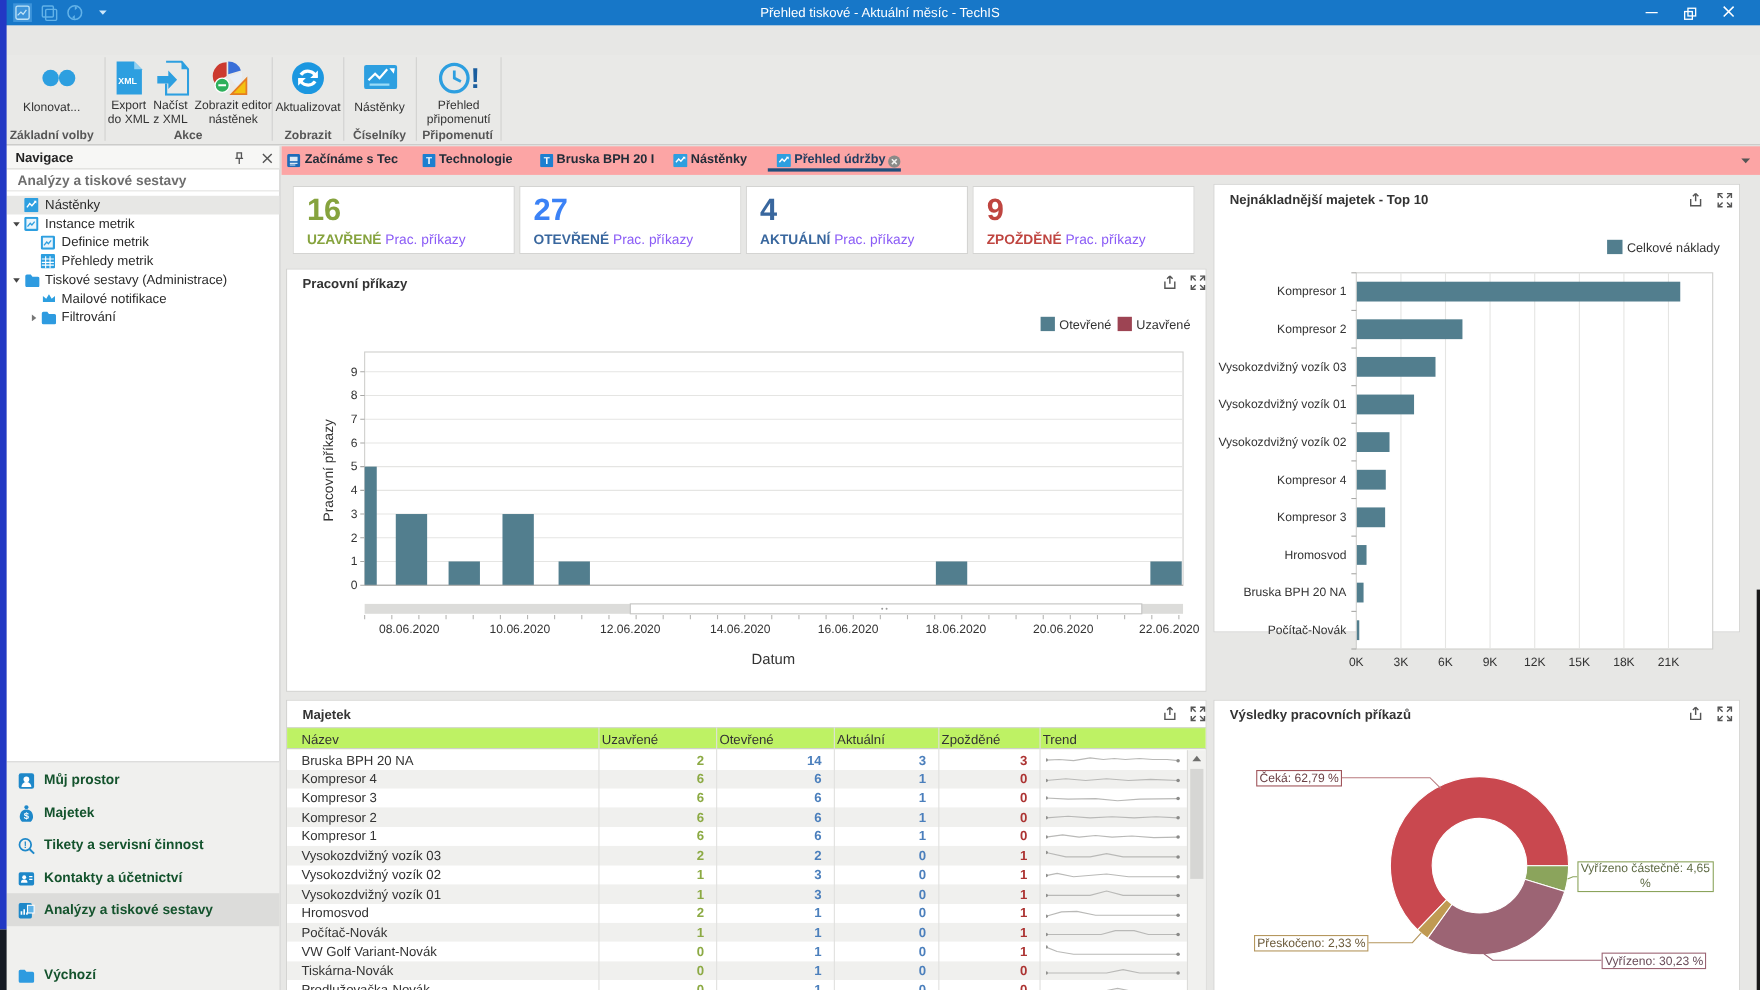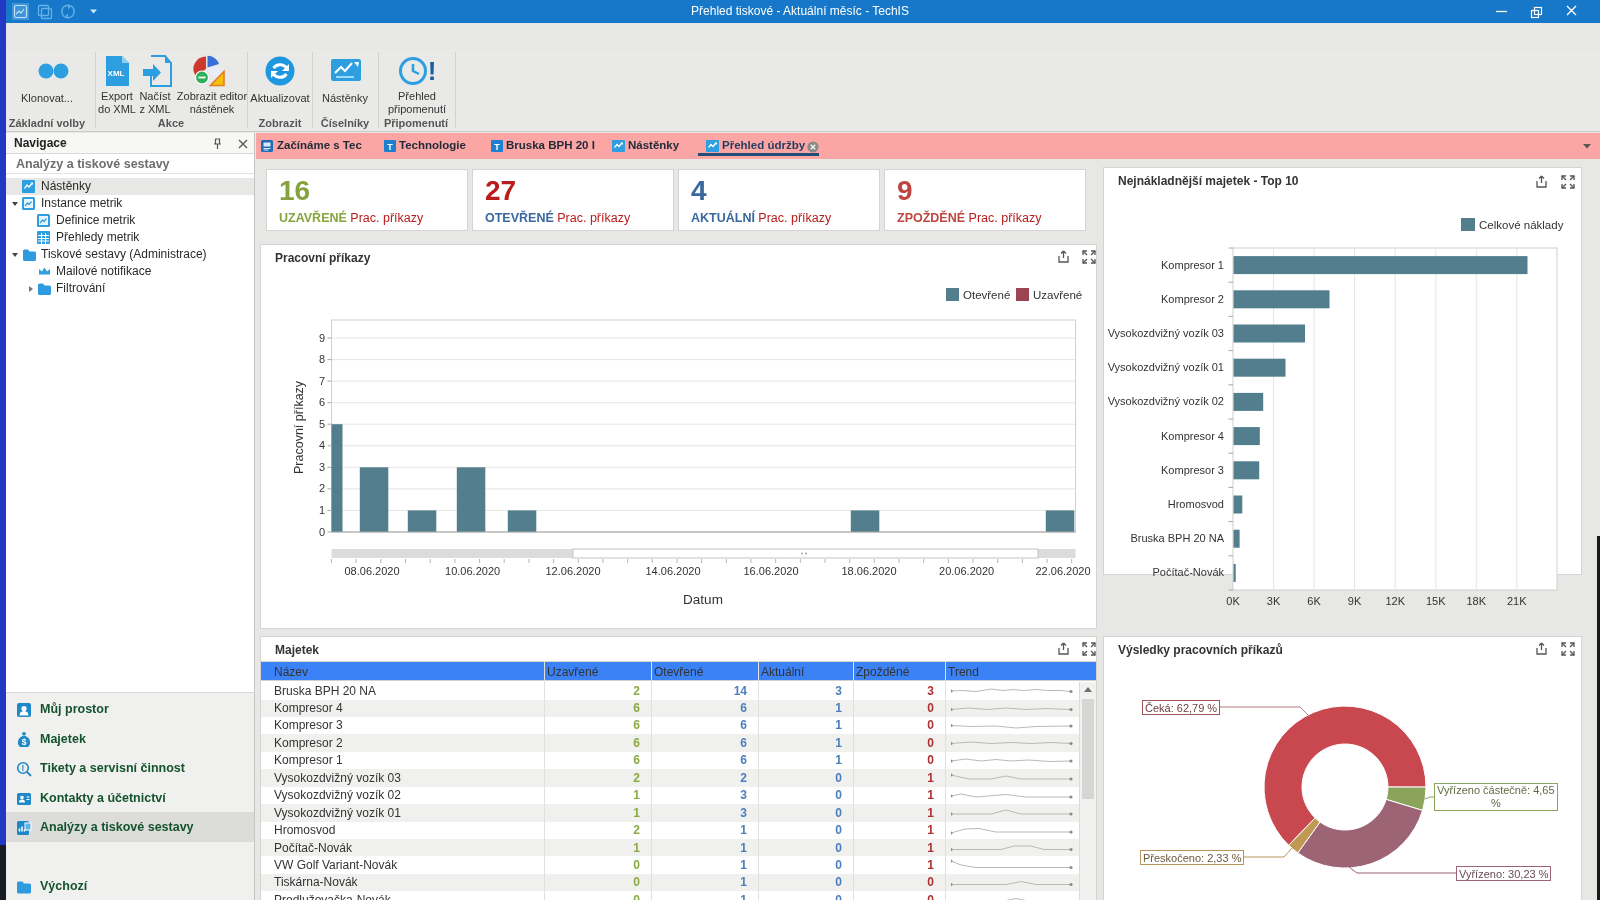--- a/index.html
+++ b/index.html
@@ -15,21 +15,21 @@
 .tabstrip{position:absolute;left:256px;top:133px;width:1344px;height:26px;background:#fca5a5}
 .dtab{position:absolute;top:0;height:26px;line-height:25px;font-size:11.5px;font-weight:bold;color:#222c38;white-space:nowrap}
 .navp{position:absolute;left:6px;top:133px;width:249px;height:767px;background:#fff;border-right:1px solid #c6c6c4}
 .trow17{position:absolute;left:0;width:248px;height:17px;font-size:12px;color:#2a2a2a;line-height:17px}
 .bnav{position:absolute;left:0;width:248px;height:29.5px;font-size:12.5px;font-weight:bold;color:#14532d;line-height:29.5px}
 .panel{position:absolute;background:#fff;border:1px solid #d4d4d2}
 .ptitle{position:absolute;left:14px;top:6px;font-size:12px;font-weight:bold;color:#333}
 .card{position:absolute;top:169px;width:202px;height:62px;background:#fff;border:1px solid #d4d4d2}
 .cnum{position:absolute;left:12px;top:6px;font-size:28px;font-weight:bold;line-height:30px}
 .clab{position:absolute;left:12px;top:41px;font-size:12.5px;font-weight:bold}
-.clab span{font-weight:normal;color:#b91c1c}
+.clab span{font-weight:normal;color:#8b5cf6}
 .dlbl{position:absolute;background:#fff;font-size:11px;text-align:center;line-height:13px;padding:0 2px;white-space:nowrap}
 svg text{font-family:"Liberation Sans",sans-serif}
 </style></head>
 <body>
 <div id="root">
 
 <div class="titlebar">
  <svg class="abs" style="left:10px;top:2px" width="110" height="19">
   <rect x="2" y="1" width="17" height="17" fill="#3d94da"></rect>
   <rect x="4.5" y="3.5" width="12" height="12" rx="1.5" fill="none" stroke="#bfe3f7" stroke-width="1.2"></rect>
@@ -277,21 +277,21 @@
 
 <div class="abs" style="left:0;top:0;width:6px;height:845px;background:#2238c4"></div>
 <div class="abs" style="left:0;top:845px;width:6px;height:55px;background:#161b24"></div>
 <div class="abs" style="left:1597px;top:536px;width:3px;height:364px;background:#191919"></div>
 
 <div class="card" style="left:266px">
  <div class="cnum" style="color:#86a33e">16</div>
  <div class="clab" style="color:#86a33e">UZAVŘENÉ <span>Prac. příkazy</span></div>
 </div>
 <div class="card" style="left:472px">
- <div class="cnum" style="color:#b91c1c">27</div>
+ <div class="cnum" style="color:#3b82f6">27</div>
  <div class="clab" style="color:#39679e">OTEVŘENÉ <span>Prac. příkazy</span></div>
 </div>
 <div class="card" style="left:678px">
  <div class="cnum" style="color:#39679e">4</div>
  <div class="clab" style="color:#39679e">AKTUÁLNÍ <span>Prac. příkazy</span></div>
 </div>
 <div class="card" style="left:884px">
  <div class="cnum" style="color:#bf4540">9</div>
  <div class="clab" style="color:#bf4540">ZPOŽDĚNÉ <span>Prac. příkazy</span></div>
 </div>
@@ -483,21 +483,21 @@
 <div class="panel" style="left:260px;top:636px;width:837px;height:266px">
  <div class="ptitle">Majetek</div>
  <svg class="abs" style="left:794px;top:4px" width="16" height="16">
         <path d="M4 7 v6 h9 v-6" fill="none" stroke="#555" stroke-width="1.3"></path>
         <path d="M8.5 2 v7 M8.5 2 l-2.5 2.5 M8.5 2 l2.5 2.5" stroke="#555" stroke-width="1.3" fill="none"></path>
       </svg>
  <svg class="abs" style="left:820px;top:4px" width="16" height="16">
         <path d="M2 6 V2 h4 M10 2 h4 v4 M14 10 v4 h-4 M6 14 H2 v-4" fill="none" stroke="#555" stroke-width="1.3"></path>
         <path d="M2 2 l4 4 M14 2 l-4 4 M14 14 l-4 -4 M2 14 l4 -4" stroke="#555" stroke-width="1.3"></path>
       </svg>
- <div class="abs" style="left:0;top:24px;width:835px;height:20px;background:#3b82f6;border-top:1px solid #d8d8d6;border-bottom:1px solid #cfcfcd;font-size:12px;color:#333">
+ <div class="abs" style="left:0;top:24px;width:835px;height:20px;background:#bef264;border-top:1px solid #d8d8d6;border-bottom:1px solid #cfcfcd;font-size:12px;color:#333">
   <span class="abs" style="left:13px;top:3px">Název</span>
   <span class="abs" style="left:286px;top:3px">Uzavřené</span>
   <span class="abs" style="left:393px;top:3px">Otevřené</span>
   <span class="abs" style="left:500px;top:3px">Aktuální</span>
   <span class="abs" style="left:595px;top:3px">Zpožděné</span>
   <span class="abs" style="left:687px;top:3px">Trend</span>
  </div>
 <div class="abs" style="left:0;top:45.0px;width:818px;height:17.45px;background:#fff;font-size:12px;color:#333">
   <span class="abs" style="left:13px;top:1.5px">Bruska BPH 20 NA</span>
   <span class="abs" style="left:283px;top:1.5px;width:96px;text-align:right;font-weight:bold;color:#8caa44">2</span>

